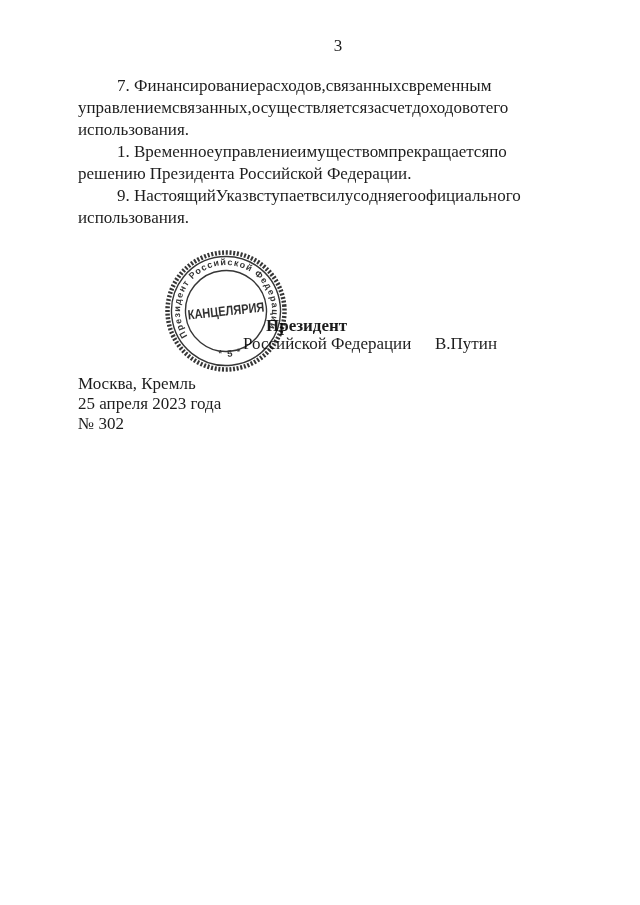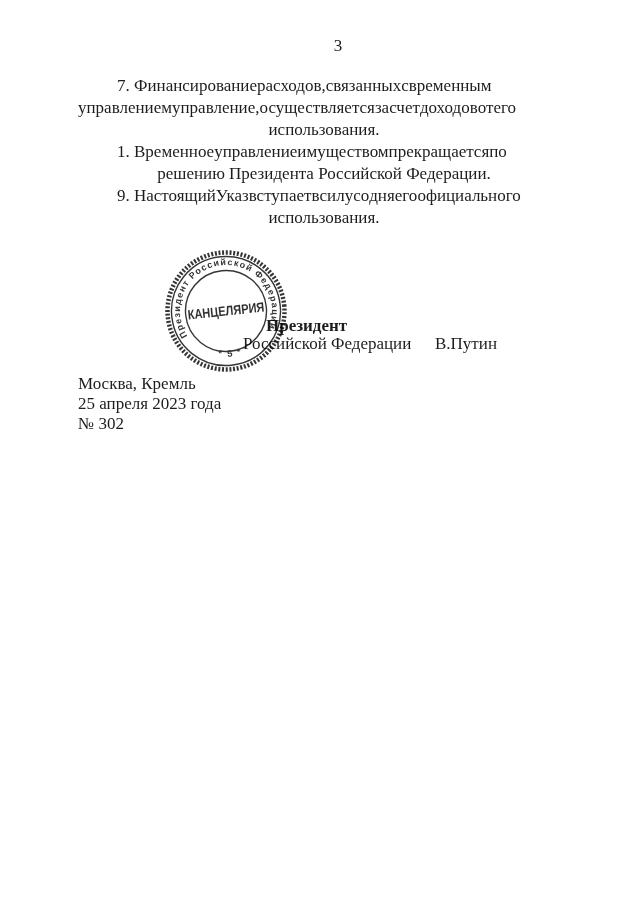--- a/index.html
+++ b/index.html
@@ -32,21 +32,21 @@
   .body-text {
     position: absolute;
     left: 78px;
     top: 75px;
     width: 492px;
     font-size: 17px;
     line-height: 22px;
   }
   .line {
     display: flex;
-    justify-content: center;
+    justify-content: flex-start;
     height: 22px;
     white-space: pre;
   }
   .line.justify { justify-content: flex-start; }
   .line.indent { padding-left: 39px; }
   .sig-line1 {
     position: absolute;
     left: 266px;
     top: 315px;
     font-size: 17px;
@@ -106,21 +106,21 @@
 </style>
 </head>
 <body>
 
 <div class="page">
 
   <div class="page-number">3</div>
 
   <div class="body-text">
       <div class="line justify indent"><span>7. Финансирование</span><span>расходов,</span><span>связанных</span><span>с</span><span>временным</span></div>
-      <div class="line justify"><span>управлением</span><span>управление,</span><span>осуществляется</span><span>за</span><span>счет</span><span>доходов</span><span>от</span><span>его</span></div>
+      <div class="line justify"><span>управлением</span><span>связанных,</span><span>осуществляется</span><span>за</span><span>счет</span><span>доходов</span><span>от</span><span>его</span></div>
       <div class="line"><span>использования.</span></div>
       <div class="line justify indent"><span>1. Временное</span><span>управление</span><span>имуществом</span><span>прекращается</span><span>по</span></div>
       <div class="line"><span>решению Президента Российской Федерации.</span></div>
       <div class="line justify indent"><span>9. Настоящий</span><span>Указ</span><span>вступает</span><span>в</span><span>силу</span><span>со</span><span>дня</span><span>его</span><span>официального</span></div>
       <div class="line"><span>использования.</span></div>
     </div>
 
   <div class="sig-line1">Президент</div>
   <div class="sig-line2">Российской Федерации</div>
   <div class="sig-name">В.Путин</div>

